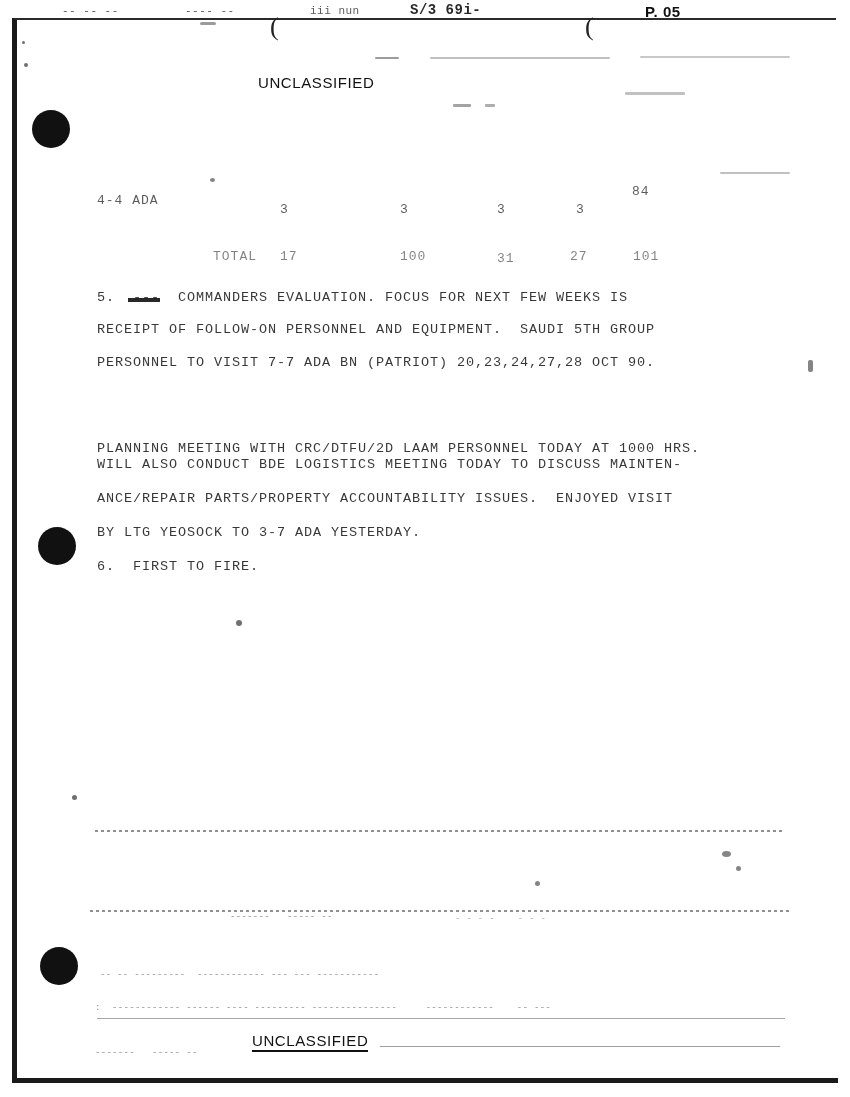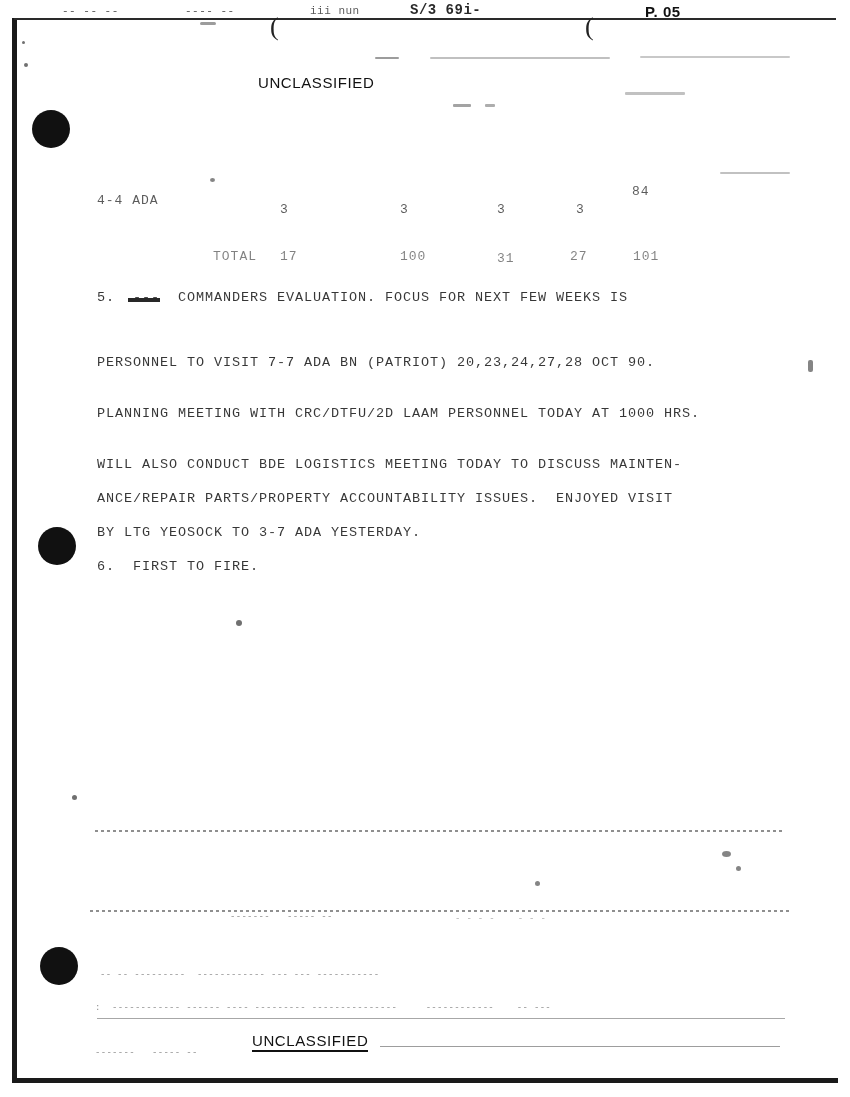--- a/index.html
+++ b/index.html
@@ -195,22 +195,23 @@
 
   <div class="tbl-row" style="left:167px; top:249px; opacity:.55;margin-left:46px;">TOTAL</div>
   <div class="tbl-row" style="left:280px; top:249px; opacity:.55;">17</div>
   <div class="tbl-row" style="left:400px; top:249px; opacity:.55;">100</div>
   <div class="tbl-row" style="left:497px; top:251px; opacity:.55;">31</div>
   <div class="tbl-row" style="left:570px; top:249px; opacity:.55;">27</div>
   <div class="tbl-row" style="left:633px; top:249px; opacity:.55;">101</div>
 
   <div class="body-line" style="top:290px;">5.  ---  COMMANDERS EVALUATION. FOCUS FOR NEXT FEW WEEKS IS</div>
   <div class="strike" style="left:128px; top:298px; width:32px;"></div>
+  <div class="body-line" style="top:322px;">RECEIPT OF FOLLOW-ON PERSONNEL AND EQUIPMENT.  SAUDI 5TH GROUP</div>
   <div class="body-line" style="top:355px;">PERSONNEL TO VISIT 7-7 ADA BN (PATRIOT) 20,23,24,27,28 OCT 90.</div>
-  <div class="body-line" style="top:406px;">PLANNING MEETING WITH CRC/DTFU/2D LAAM PERSONNEL TODAY AT 1000 HRS.</div>
+  <div class="body-line" style="top:441px;">PLANNING MEETING WITH CRC/DTFU/2D LAAM PERSONNEL TODAY AT 1000 HRS.</div>
   <div class="body-line" style="top:491px;">ANCE/REPAIR PARTS/PROPERTY ACCOUNTABILITY ISSUES.  ENJOYED VISIT</div>
   <div class="body-line" style="top:457px;">WILL ALSO CONDUCT BDE LOGISTICS MEETING TODAY TO DISCUSS MAINTEN-</div>
   <div class="body-line" style="top:525px;font-family:Liberation Mono, monospace;">BY LTG YEOSOCK TO 3-7 ADA YESTERDAY.</div>
 
   <div class="body-line" style="top:559px;">6.  FIRST TO FIRE.</div>
 
   <div class="dotrule" style="left:95px; top:830px; width:690px;"></div>
   <div class="dotrule" style="left:90px; top:910px; width:700px;"></div>
   <div class="smudge-text" style="left:230px; top:912px;">-------   ----- --</div>
   <div class="smudge-text" style="left:455px; top:914px; opacity:.4;">- - - -    - - -</div>

